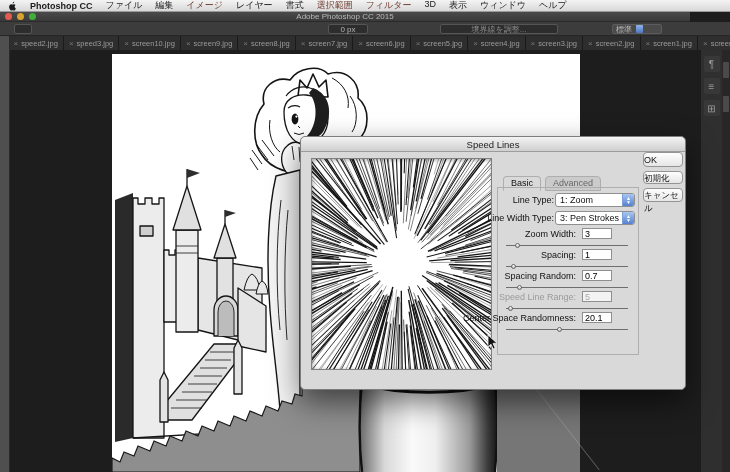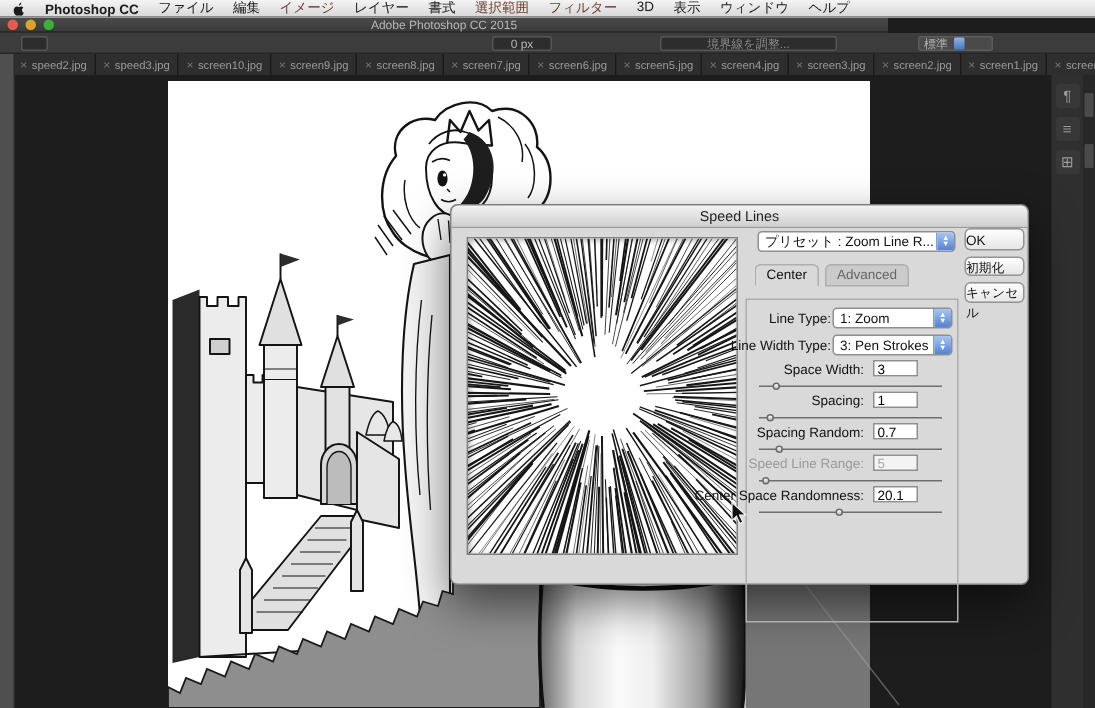--- a/index.html
+++ b/index.html
@@ -8,21 +8,21 @@
 
   
   #menubar { position:absolute; left:0; top:0; width:730px; height:12px;
     background:linear-gradient(#f4f4f4,#d8d8d8); border-bottom:1px solid #9a9a9a;
     display:flex; align-items:center; gap:13px; padding:0 8px; font-size:9px; color:#1b1b1b; }
   #menubar .appname { font-weight:bold; }
   #menubar .mitem.tinted { color:#6e3a2e; }
   .apple { width:9px; height:10px; display:inline-block; }
 
   
-  #titlebar { position:absolute; left:0; top:12px; width:592px; height:10px;
+  #titlebar { position:absolute; left:0; top:12px; width:690px; height:10px;
     background:linear-gradient(#4a4a4a,#3a3a3a); border-bottom:1px solid #2a2a2a;
     display:flex; align-items:center; font-size:8px; color:#b9b9b9; }
   .tl { width:7px; height:7px; border-radius:50%; margin-left:5px; display:inline-block; }
   #titlebar .title { position:absolute; left:0; right:0; text-align:center; }
 
   
   #optionsbar { position:absolute; left:0; top:22px; width:730px; height:14px;
     background:#3c3c3c; border-bottom:1px solid #262626; font-size:8px; color:#b5b5b5; }
   .opt-chip { position:absolute; top:2px; height:10px; background:#2d2d2d;
     border:1px solid #555; border-radius:2px; display:flex; align-items:center;
@@ -77,21 +77,21 @@
   .popup .stepper { width:12px; align-self:stretch;
     background:linear-gradient(#a7c6f2,#5581d0); color:#fff; font-size:5px;
     display:flex; flex-direction:column; align-items:center; justify-content:center;
     line-height:4px; border-left:1px solid #7d9fd6; }
 
   #preset-row { position:absolute; left:204px; top:17px; width:132px; }
   #dlg-tabs { position:absolute; left:202px; top:39px; display:flex; gap:4px; font-size:9px; }
   .dtab { padding:1px 7px 2px 7px; border:1px solid #aeaeae; border-radius:4px 4px 0 0; }
   .dtab.active { background:#d9d9d9; border-bottom:1px solid #d9d9d9; color:#111; }
   .dtab.inactive { background:#cbcbcb; color:#666; }
-  #groupbox { position:absolute; left:196px; top:62px; width:142px; height:216px;
+  #groupbox { position:absolute; left:196px; top:50px; width:142px; height:168px;
     border:1px solid #aeaeae; }
 
   .drow { position:relative; height:18px; }
   .drow .dlabel { position:absolute; right:84px; top:3px; white-space:nowrap; font-size:9px; }
   .drow .popup { position:absolute; right:3px; top:1px; width:80px; }
 
   .srow { position:relative; height:21px; }
   .srow .slabel { position:absolute; right:62px; top:1px; white-space:nowrap; font-size:9px; }
   .srow .sval { position:absolute; right:26px; top:0; width:30px; height:11px;
     background:#fff; border:1px solid #8f8f8f; font-size:9px;
@@ -572,30 +572,23 @@
         <line x1="133.5" y1="96.4" x2="256.6" y2="72.2" stroke="#161616" stroke-width="0.83"></line>
         <line x1="125.2" y1="99.1" x2="257.4" y2="78.4" stroke="#161616" stroke-width="0.44"></line>
         <line x1="145.6" y1="97.9" x2="258.0" y2="83.5" stroke="#161616" stroke-width="1.40"></line>
         <line x1="181.7" y1="94.9" x2="258.2" y2="85.4" stroke="#161616" stroke-width="0.86"></line>
         <line x1="117.2" y1="101.8" x2="258.5" y2="89.3" stroke="#161616" stroke-width="1.23"></line>
         <line x1="138.4" y1="101.6" x2="258.8" y2="94.7" stroke="#161616" stroke-width="1.36"></line>
         <line x1="142.7" y1="103.2" x2="259.0" y2="101.1" stroke="#161616" stroke-width="0.82"></line>
       </svg>
   </div>
 
-  <div id="preset-row" class="popup">
-    <span class="pv">プリセット : Zoom Line R...</span>
-    <span class="stepper">
-        <span>▲</span>
-        <span>▼</span>
-      </span>
-  </div>
 
   <div id="dlg-tabs">
-    <span class="dtab active">Center</span>
+    <span class="dtab active">Basic</span>
     <span class="dtab inactive">Advanced</span>
   </div>
 
   <div id="groupbox">
     <div style="height:4px;"></div>
     <div class="drow">
       <span class="dlabel">Line Type:</span>
       <span class="popup">
         <span class="pv">1: Zoom</span>
         <span class="stepper">
@@ -610,21 +603,21 @@
         <span class="pv">3: Pen Strokes</span>
         <span class="stepper">
             <span>▲</span>
             <span>▼</span>
           </span>
       </span>
     </div>
     <div id="slider-rows">
         <div class="srow">
           <div>
-            <span class="slabel">Space Width:</span>
+            <span class="slabel">Zoom Width:</span>
             <input class="sval" value="3" style="">
           </div>
           <div class="strack">
             <span class="sthumb" style="left: 7%;"></span>
           </div>
         </div>
         <div class="srow">
           <div>
             <span class="slabel">Spacing:</span>
             <input class="sval" value="1" style="">

